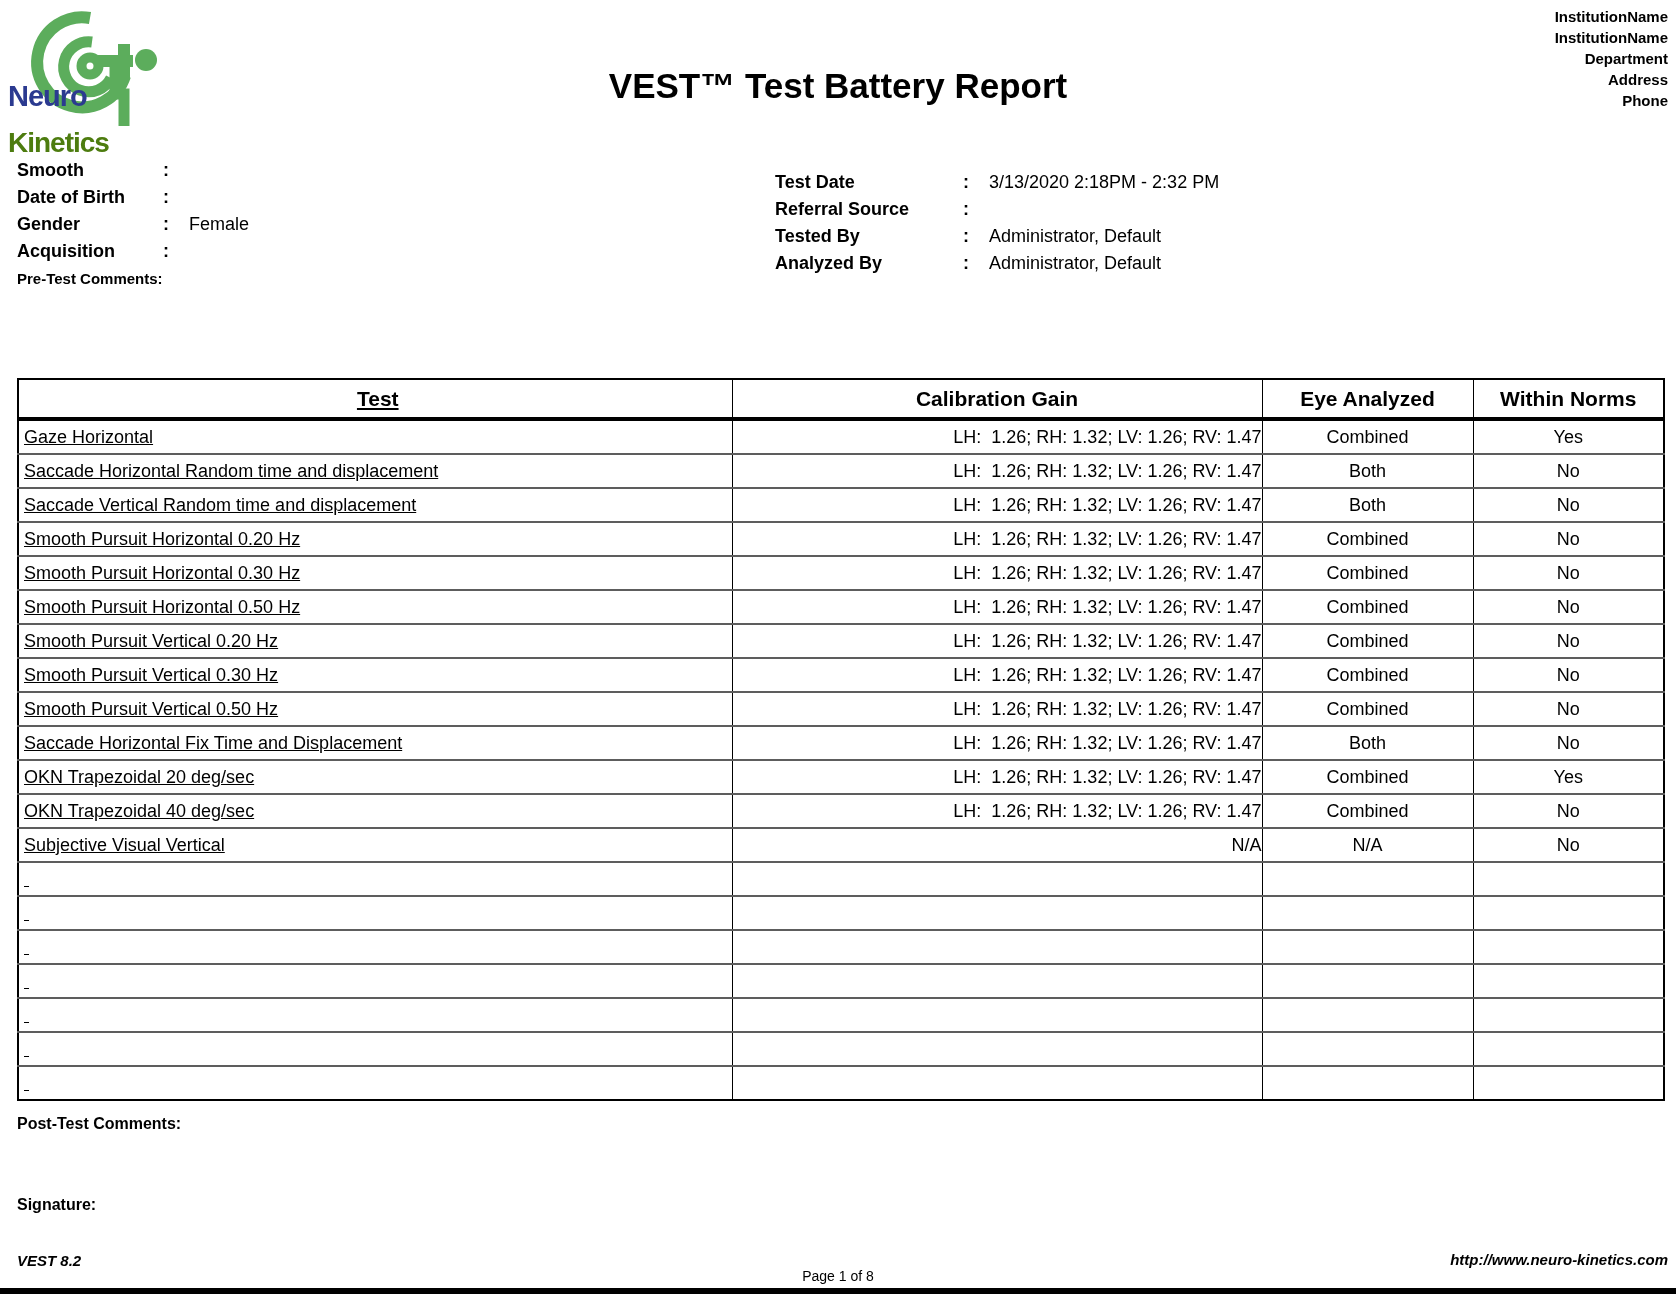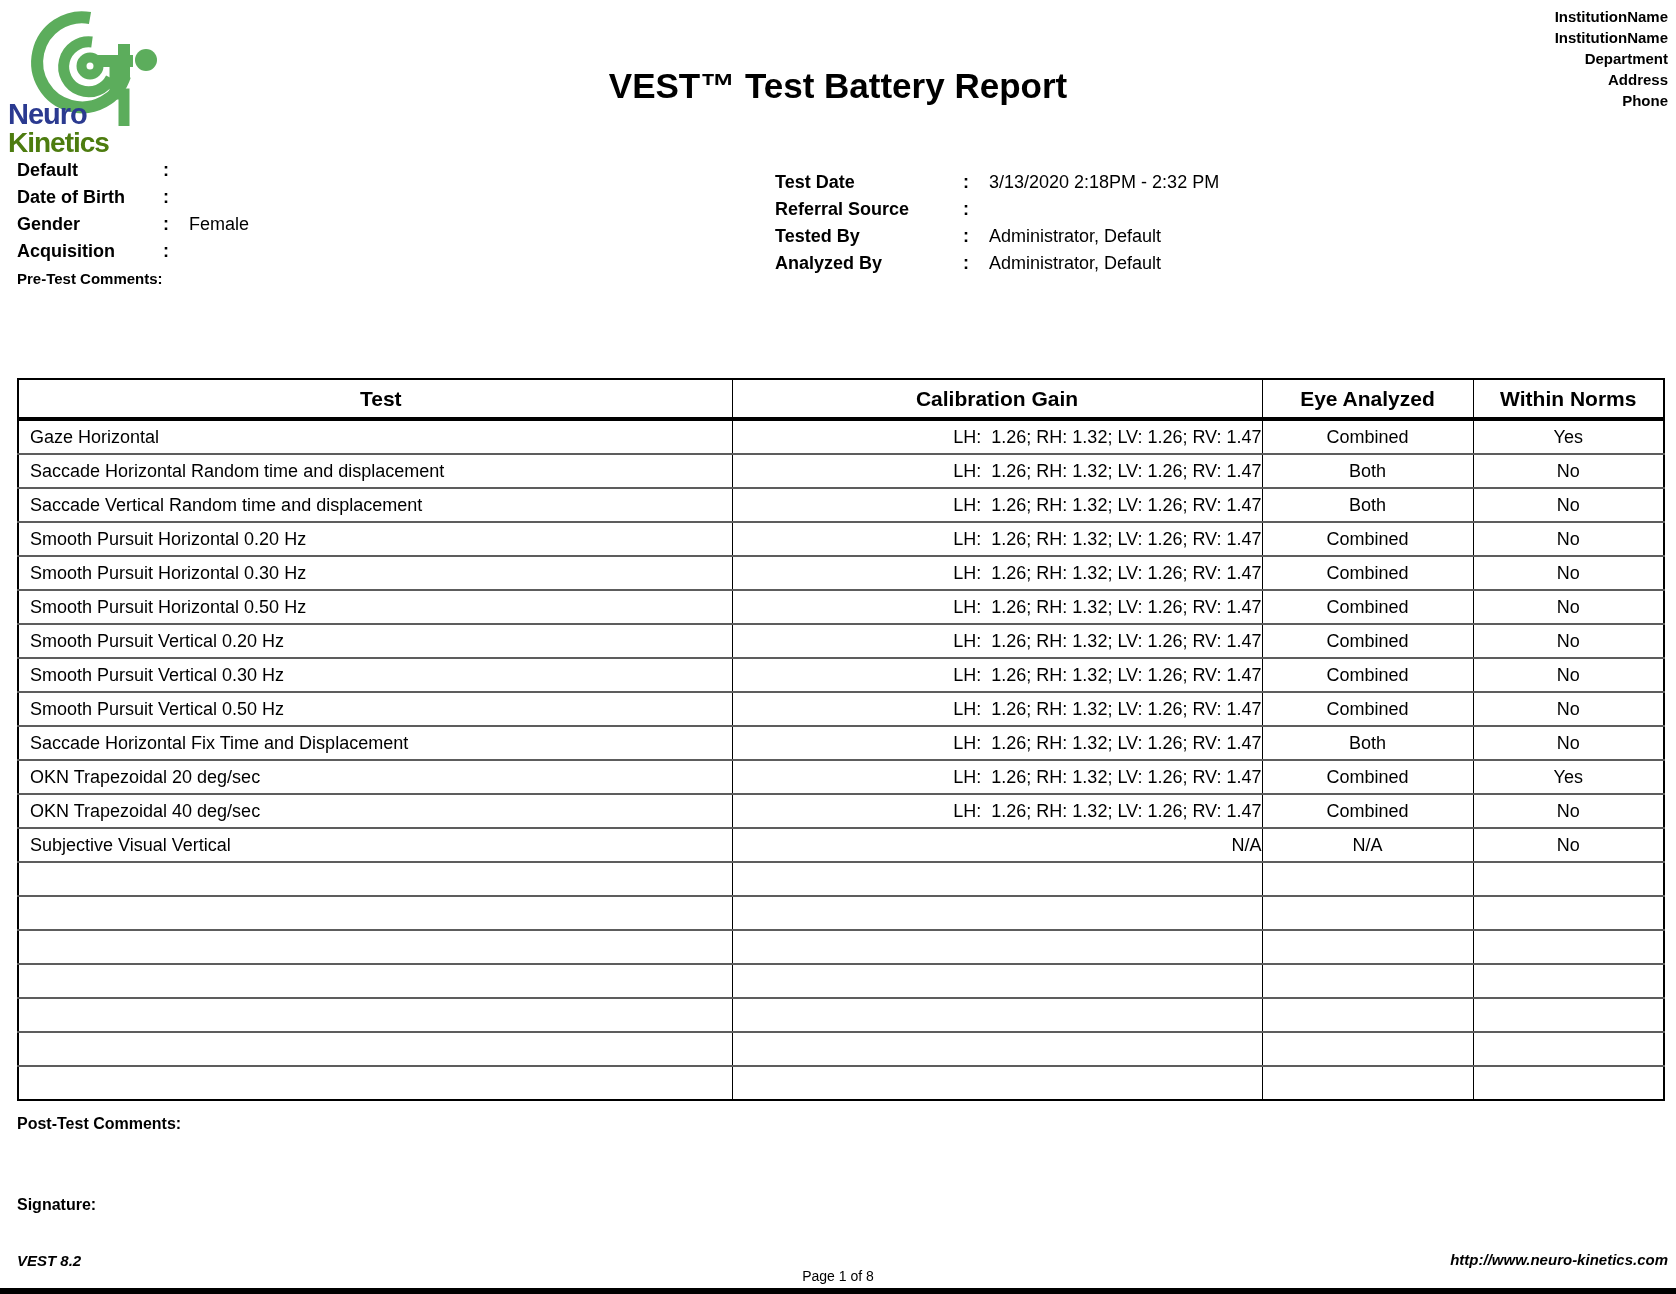--- a/index.html
+++ b/index.html
@@ -6,21 +6,21 @@
   html,body { background:#e8e8e8; }
   body { font-family:"Liberation Sans", sans-serif; }
   #page {
     position:relative; width:1676px; height:1294px;
     background:#ffffff; margin:0 auto; overflow:hidden; color:#000;
   }
 
   
   .logo-mark { position:absolute; left:12px; top:4px; }
   .logo-neuro {
-    position:absolute; left:8px; top:98px; font-size:29px; font-weight:bold;
+    position:absolute; left:8px; top:80px; font-size:29px; font-weight:bold;
     color:#2B3A90; letter-spacing:-1px;
   }
   .logo-kinetics {
     position:absolute; left:8px; top:127px; font-size:28px; font-weight:bold;
     color:#4d7c0f; letter-spacing:-1px;
   }
   .report-title {
     position:absolute; left:0; right:0; top:50px; text-align:center;
     font-size:35px; font-weight:bold;margin-top:16px;
   }
@@ -52,21 +52,21 @@
     height:40px; font-size:21px; font-weight:bold; text-align:center;
     border-bottom:4px solid #000; border-right:1px solid #000;
   }
   .test-table th:last-child { border-right:none; }
   .test-table td {
     height:34px; line-height:32px; border-bottom:2px solid #5d5d5d;
     border-right:1px solid #000; overflow:hidden;
   }
   .test-table td:last-child { border-right:none; }
   .test-table tr:last-child td { border-bottom:none; }
-  .col-0 { width:714px; text-align:left; padding-left:11px; }
+  .col-0 { width:714px; text-align:left; padding-left:5px;text-decoration:underline; }
   .col-1 { width:530px; text-align:right; white-space:pre; }
   .col-2 { width:211px; text-align:center; }
   .col-3 { width:191px; text-align:center; }
 
   
   .post-test  { position:absolute; left:17px; top:1115px; font-size:16px; font-weight:bold; }
   .signature  { position:absolute; left:17px; top:1196px; font-size:16px; font-weight:bold; }
   .ver        { position:absolute; left:17px; top:1252px; font-size:15px; font-weight:bold; font-style:italic; }
   .page-num   { position:absolute; left:0; right:0; top:1268px; text-align:center; font-size:14px; }
   .site-url   { position:absolute; right:8px; top:1251px; font-size:15px; font-weight:bold; font-style:italic; }
@@ -96,21 +96,21 @@
   <div class="institution">
     <div>InstitutionName</div>
     <div>InstitutionName</div>
     <div>Department</div>
     <div>Address</div>
     <div>Phone</div>
   </div>
 
   <div class="info-block info-left">
     <div class="info-row">
-      <span class="info-label">Default</span>
+      <span class="info-label">Smooth</span>
       <span class="info-colon">:</span>
       <span class="info-value"></span>
     </div>
     <div class="info-row">
       <span class="info-label">Date of Birth</span>
       <span class="info-colon">:</span>
       <span class="info-value"></span>
     </div>
     <div class="info-row">
       <span class="info-label">Gender</span>

